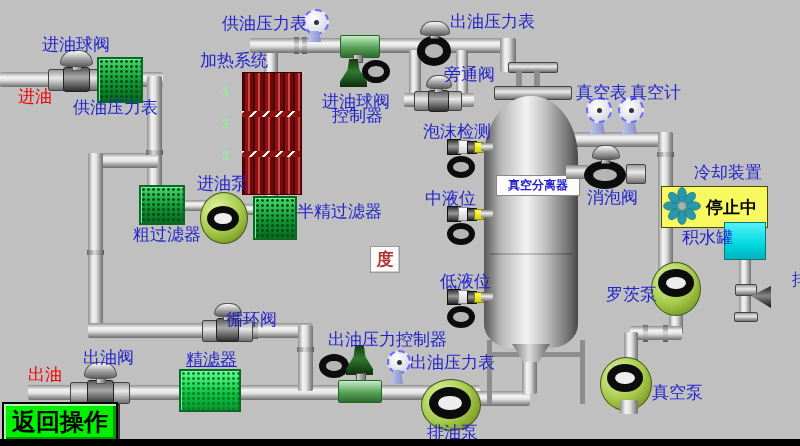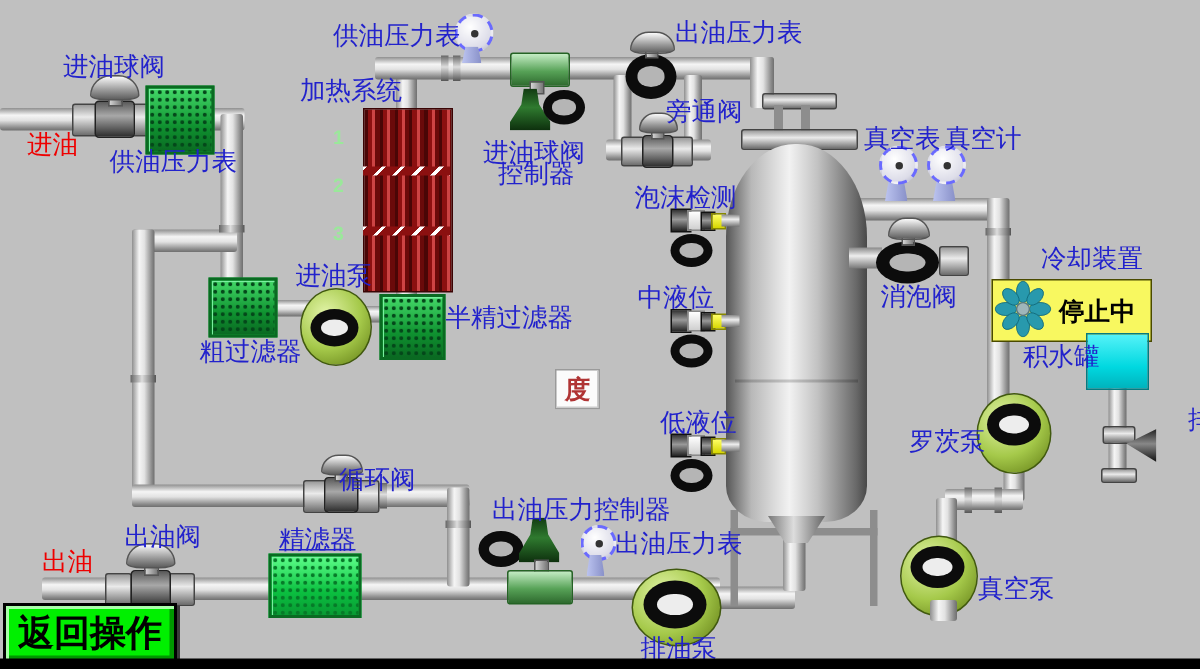--- a/index.html
+++ b/index.html
@@ -131,20 +131,21 @@
   <div class="legs" style="left:487px;top:340px;width:5px;height:64px"></div>
   <div class="legs" style="left:580px;top:340px;width:5px;height:64px"></div>
   <div class="legs" style="left:487px;top:352px;width:98px;height:5px"></div>
   <div class="vbody" style="left:508px;top:62px;width:48px;height:9px"></div>
   <div class="legs" style="left:516px;top:70px;width:6px;height:17px"></div>
   <div class="legs" style="left:534px;top:70px;width:6px;height:17px"></div>
   <div class="vbody" style="left:494px;top:86px;width:76px;height:12px"></div>
   <div class="tank" style="left:484px;top:96px;width:94px;height:252px"></div>
   <div class="seam" style="left:490px;top:253px;width:82px"></div>
   <div class="cone" style="left:512px;top:344px;width:38px;height:18px"></div>
+  <div class="band" style="left:496px;top:175px;width:82px;height:19px">真空分离器</div>
 
   <div class="vbody" style="left:48px;top:69px;width:16px;height:20px"></div>
   <div class="vbody" style="left:86px;top:69px;width:14px;height:20px"></div>
   <div class="vcenter" style="left:63px;top:67px;width:25px;height:23px"></div>
   <div class="vstem" style="left:72px;top:62px;width:8px;height:7px"></div>
   <div class="vhandle" style="left:60px;top:50px;width:31px;height:15px"></div>
   <div class="filter" style="left:97px;top:57px;width:42px;height:42px"></div>
 
   <div class="filter" style="left:139px;top:185px;width:42px;height:36px"></div>
   <div class="pump" style="left:200px;top:192px;width:46px;height:50px"></div>

